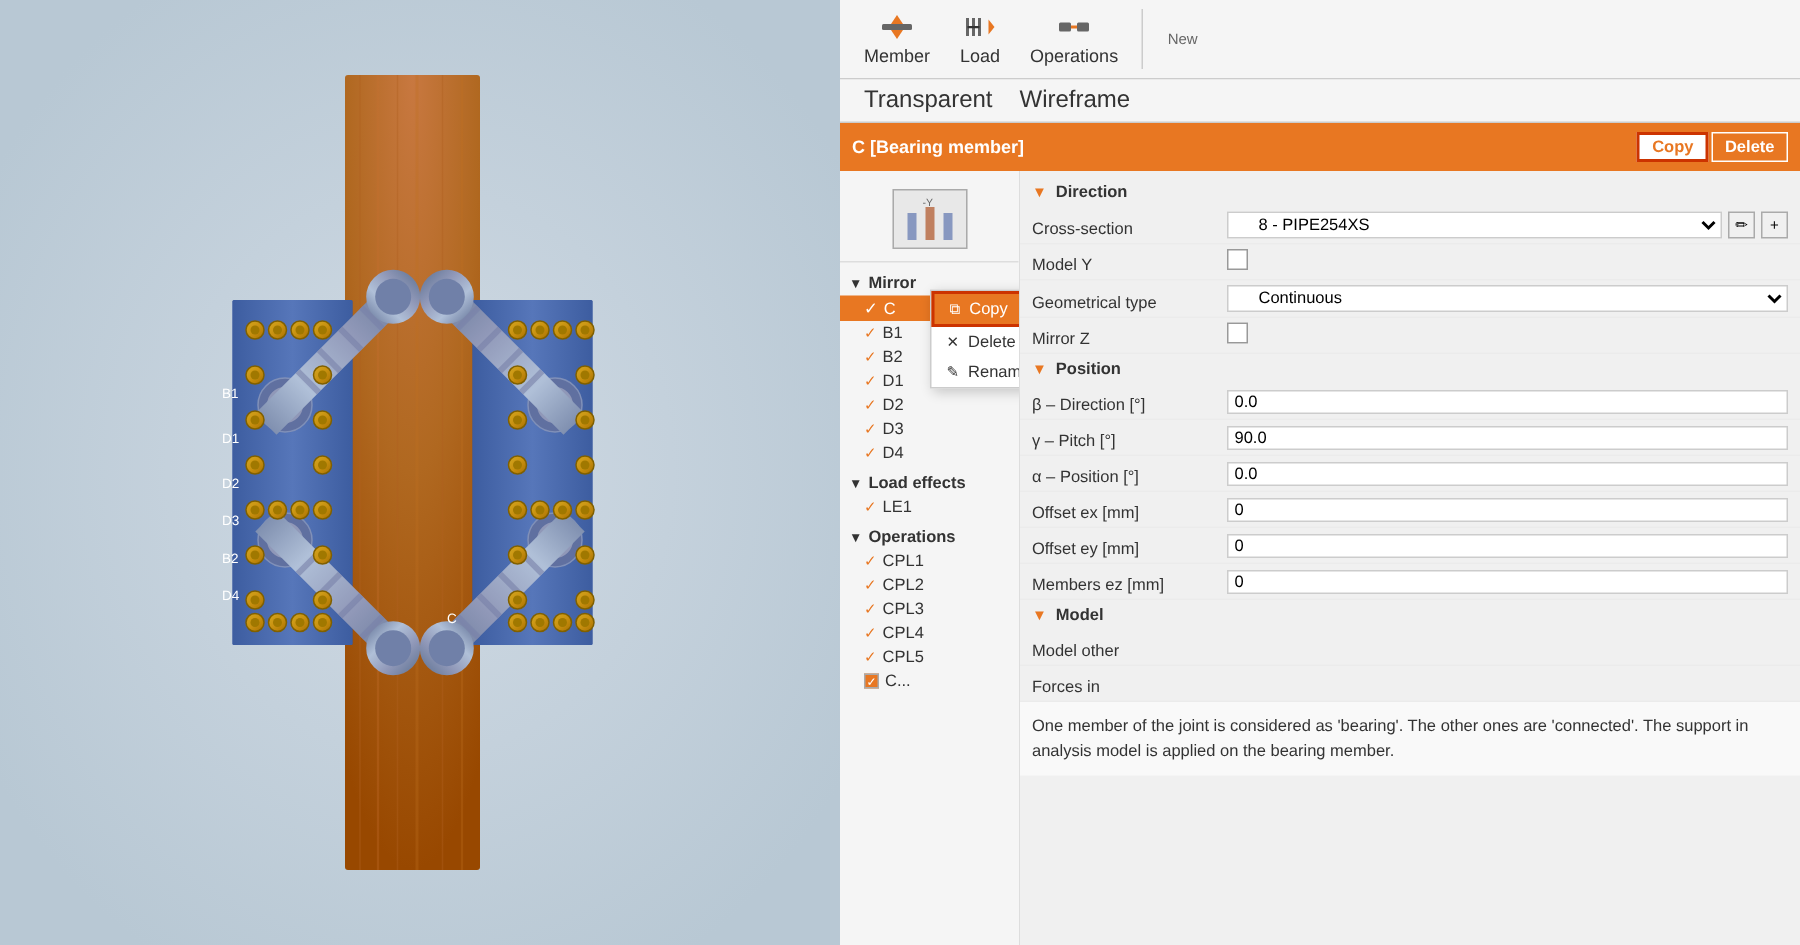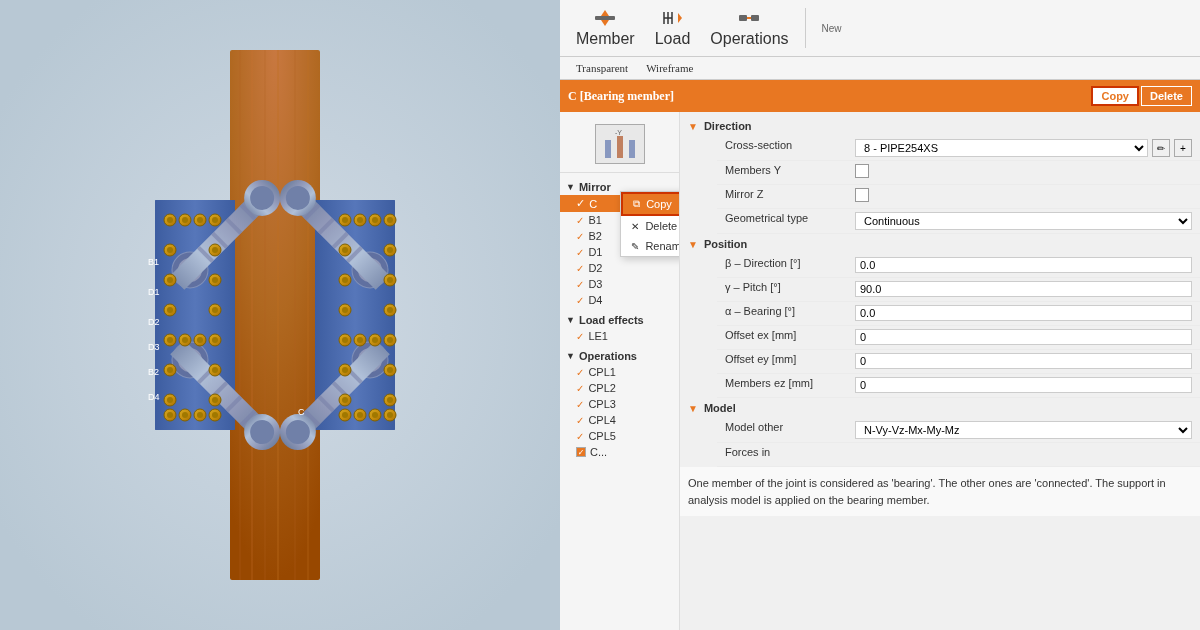--- a/index.html
+++ b/index.html
@@ -51,21 +51,21 @@
     }
 
     .toolbar-btn {
       display: flex;
       flex-direction: column;
       align-items: center;
       padding: 4px 8px;
       cursor: pointer;
       border: none;
       background: transparent;
-      font-size: 16px;
+      font-size: 12px;
       color: #333;
       gap: 2px;
     }
 
     .toolbar-icon {
       width: 24px;
       height: 20px;
       display: flex;
       align-items: center;
       justify-content: center;
@@ -96,38 +96,36 @@
       gap: 2px;
       font-size: 11px;
     }
 
     .view-btn {
       padding: 2px 8px;
       background: transparent;
       border: none;
       cursor: pointer;
       color: #333;
-      font-size: 11px;
-      font-family: Liberation Serif, serif;
+      font-size: 16px;
     }
 
     
     .title-bar {
       background: #e87722;
       color: white;
       padding: 6px 8px;
       display: flex;
       align-items: center;
       justify-content: space-between;
     }
 
     .title-bar-title {
       font-weight: bold;
       font-size: 12px;
-      font-family: Liberation Serif, serif;
     }
 
     .title-bar-actions {
       display: flex;
       gap: 2px;
     }
 
     .title-action-btn {
       padding: 2px 8px;
       border: 1px solid #fff;
@@ -240,25 +238,24 @@
     }
 
     .section-header .arrow {
       color: #e87722;
       margin-right: 6px;
       font-size: 10px;
     }
 
     .prop-row {
       display: flex;
-      align-items: flex-start;
+      align-items: flex-end;
       padding: 3px 8px;
       border-bottom: 1px solid #ebebeb;
       min-height: 24px;
-      margin-left: 37px;
     }
 
     .prop-label {
       width: 130px;
       font-size: 11px;
       color: #333;
       flex-shrink: 0;
     }
 
     .prop-value {
@@ -279,21 +276,21 @@
       flex: 1;
       display: flex;
       align-items: center;
       gap: 4px;
     }
 
     .prop-select {
       flex: 1;
       font-size: 11px;
       border: 1px solid #ccc;
-      padding: 1px 4px;
+      padding: 1px 16px;
       background: white;
     }
 
     .prop-btn-small {
       width: 18px;
       height: 18px;
       border: 1px solid #aaa;
       background: #f0f0f0;
       cursor: pointer;
       font-size: 10px;
@@ -750,57 +747,57 @@
         <div class="prop-select-wrapper">
           <select class="prop-select">
             <option>8 - PIPE254XS</option>
           </select>
           <button class="prop-btn-small">✏</button>
           <button class="prop-btn-small">+</button>
         </div>
       </div>
 
       <div class="prop-row">
-        <span class="prop-label">Members Y</span>
-        <div class="prop-value">
-          <span class="checkbox-cell"></span>
-        </div>
-      </div>
-
-      <div class="prop-row">
-        <span class="prop-label">Mirror Z</span>
+        <span class="prop-label">Model Y</span>
         <div class="prop-value">
           <span class="checkbox-cell"></span>
         </div>
       </div>
 
       <div class="prop-row">
         <span class="prop-label">Geometrical type</span>
         <select class="prop-select">
           <option>Continuous</option>
         </select>
       </div>
 
+      <div class="prop-row">
+        <span class="prop-label">Mirror Z</span>
+        <div class="prop-value">
+          <span class="checkbox-cell"></span>
+        </div>
+      </div>
+
       <div class="section-header">
         <span class="arrow">▼</span>
         <span>Position</span>
       </div>
 
       <div class="prop-row">
         <span class="prop-label">β – Direction [°]</span>
         <input class="prop-input" type="text" value="0.0" style="">
       </div>
 
       <div class="prop-row">
         <span class="prop-label">γ – Pitch [°]</span>
         <input class="prop-input" type="text" value="90.0" style="">
       </div>
 
       <div class="prop-row">
-        <span class="prop-label">α – Bearing [°]</span>
+        <span class="prop-label">α – Position [°]</span>
         <input class="prop-input" type="text" value="0.0" style="">
       </div>
 
       <div class="prop-row">
         <span class="prop-label">Offset ex [mm]</span>
         <input class="prop-input" type="text" value="0" style="">
       </div>
 
       <div class="prop-row">
         <span class="prop-label">Offset ey [mm]</span>
@@ -812,23 +809,20 @@
         <input class="prop-input" type="text" value="0" style="">
       </div>
 
       <div class="section-header">
         <span class="arrow">▼</span>
         <span>Model</span>
       </div>
 
       <div class="prop-row">
         <span class="prop-label">Model other</span>
-        <select class="prop-select">
-          <option>N-Vy-Vz-Mx-My-Mz</option>
-        </select>
       </div>
 
       <div class="prop-row">
         <span class="prop-label">Forces in</span>
       </div>
 
       <div class="description-text">One member of the joint is considered as 'bearing'. The other ones are 'connected'. The support in analysis model is applied on the bearing member.</div>
 
     </div>
   </div>

